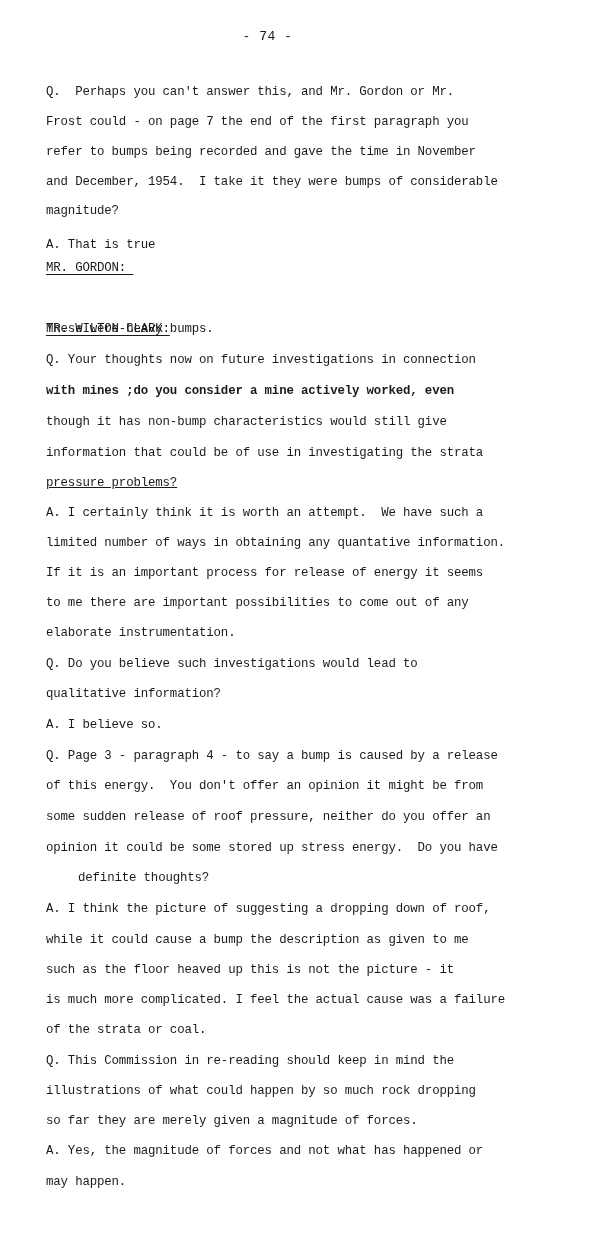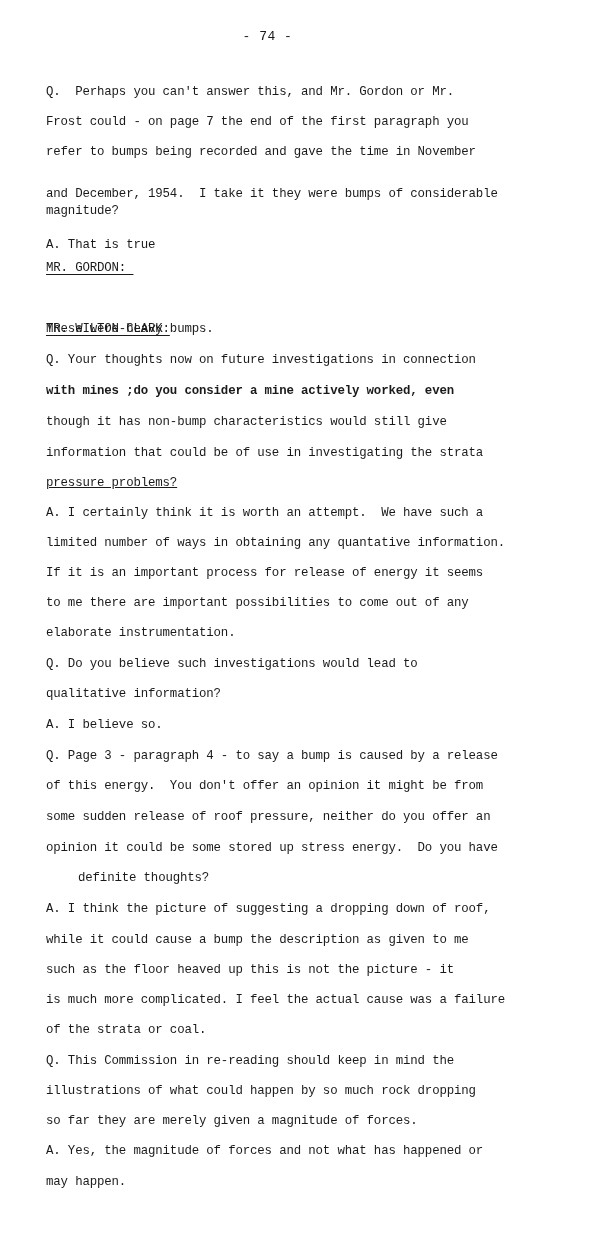--- a/index.html
+++ b/index.html
@@ -40,21 +40,21 @@
   </style>
 </head>
 <body>
 
 <div class="page-number">- 74 -</div>
 
 <div id="transcript">
     <div class="line" style="top: 84px;">Q.  Perhaps you can't answer this, and Mr. Gordon or Mr.</div>
     <div class="line" style="top: 114px;">Frost could - on page 7 the end of the first paragraph you</div>
     <div class="line" style="top: 144px;">refer to bumps being recorded and gave the time in November</div>
-    <div class="line" style="top: 174px; margin-top: 12px;">and December, 1954.  I take it they were bumps of considerable</div>
+    <div class="line" style="top: 174px;">and December, 1954.  I take it they were bumps of considerable</div>
     <div class="line" style="top: 203px;">magnitude?</div>
     <div class="line" style="top: 230px; margin-top: 7px;">A. That is true</div>
     <div class="line speaker" style="top: 260px;">MR. GORDON: </div>
     <div class="line" style="top: 285px; margin-top: 36px;">These were heavy bumps.</div>
     <div class="line speaker" style="top: 321px;">MR. WILTON-CLARK:</div>
     <div class="line" style="top: 352px;">Q. Your thoughts now on future investigations in connection</div>
     <div class="line" style="top: 383px; font-weight: bold;">with mines ;do you consider a mine actively worked, even</div>
     <div class="line" style="top: 414px; text-align: center;">though it has non-bump characteristics would still give</div>
     <div class="line" style="top: 445px;">information that could be of use in investigating the strata</div>
     <div class="line" style="top: 475px; text-decoration: underline;">pressure problems?</div>

